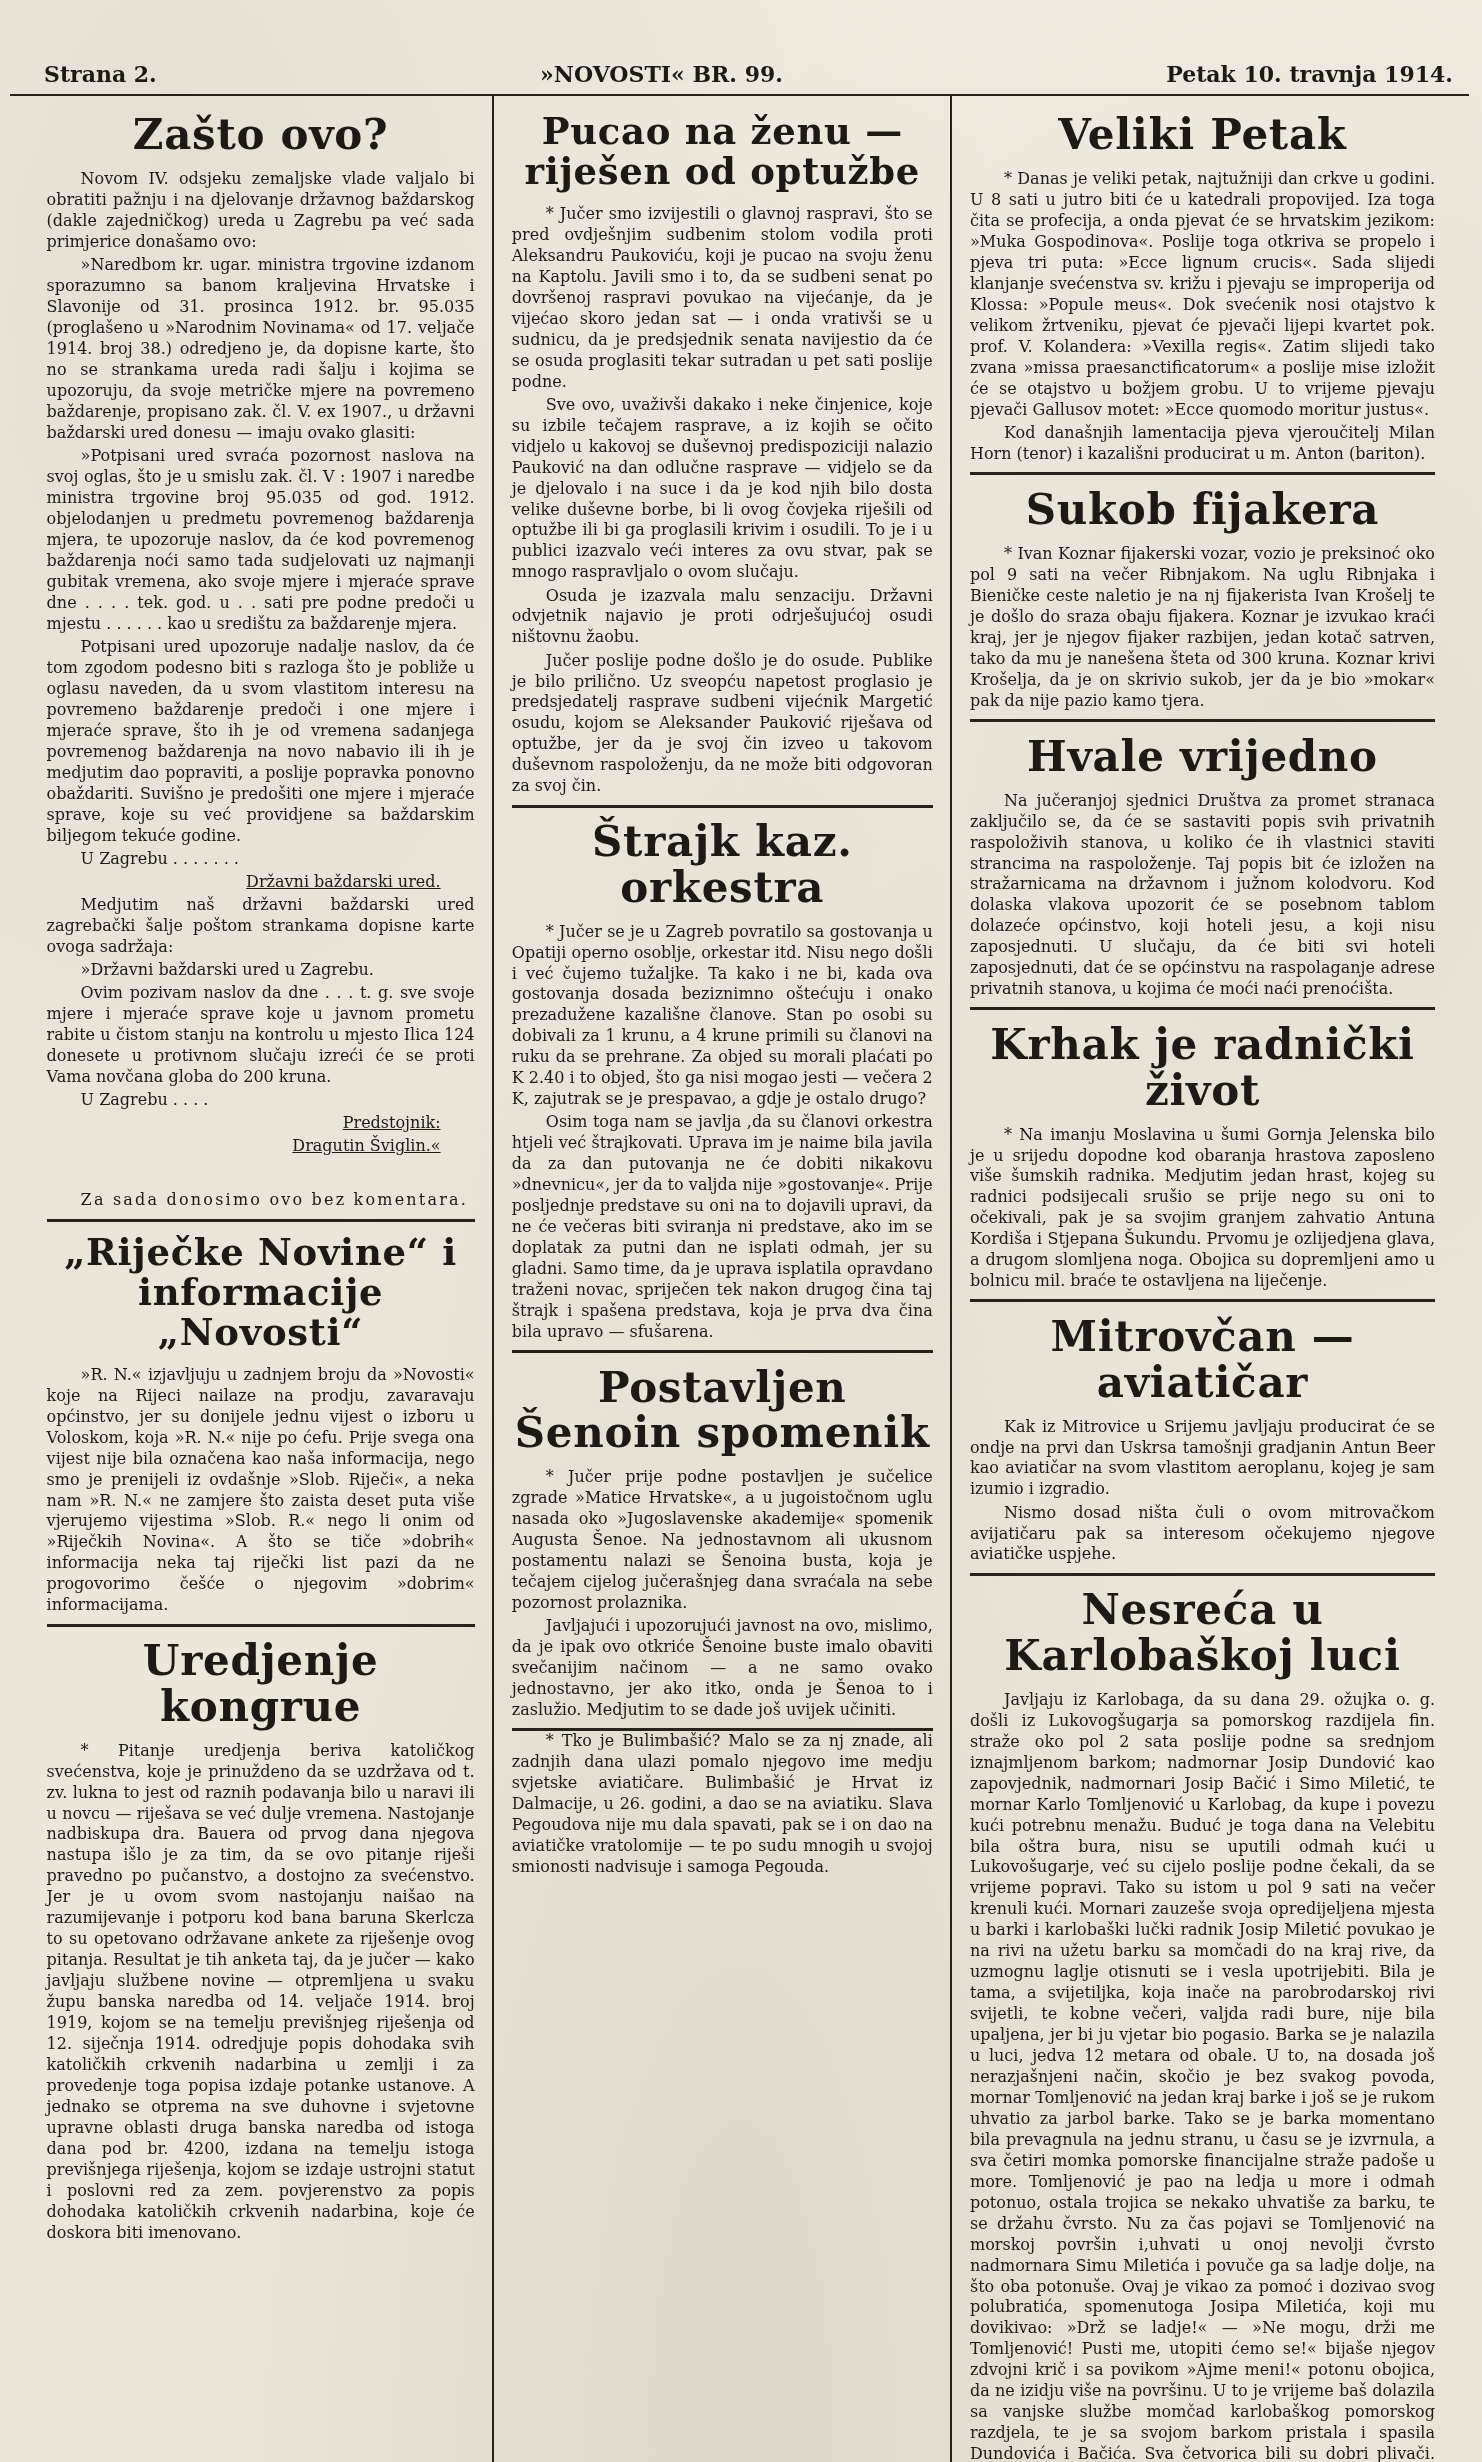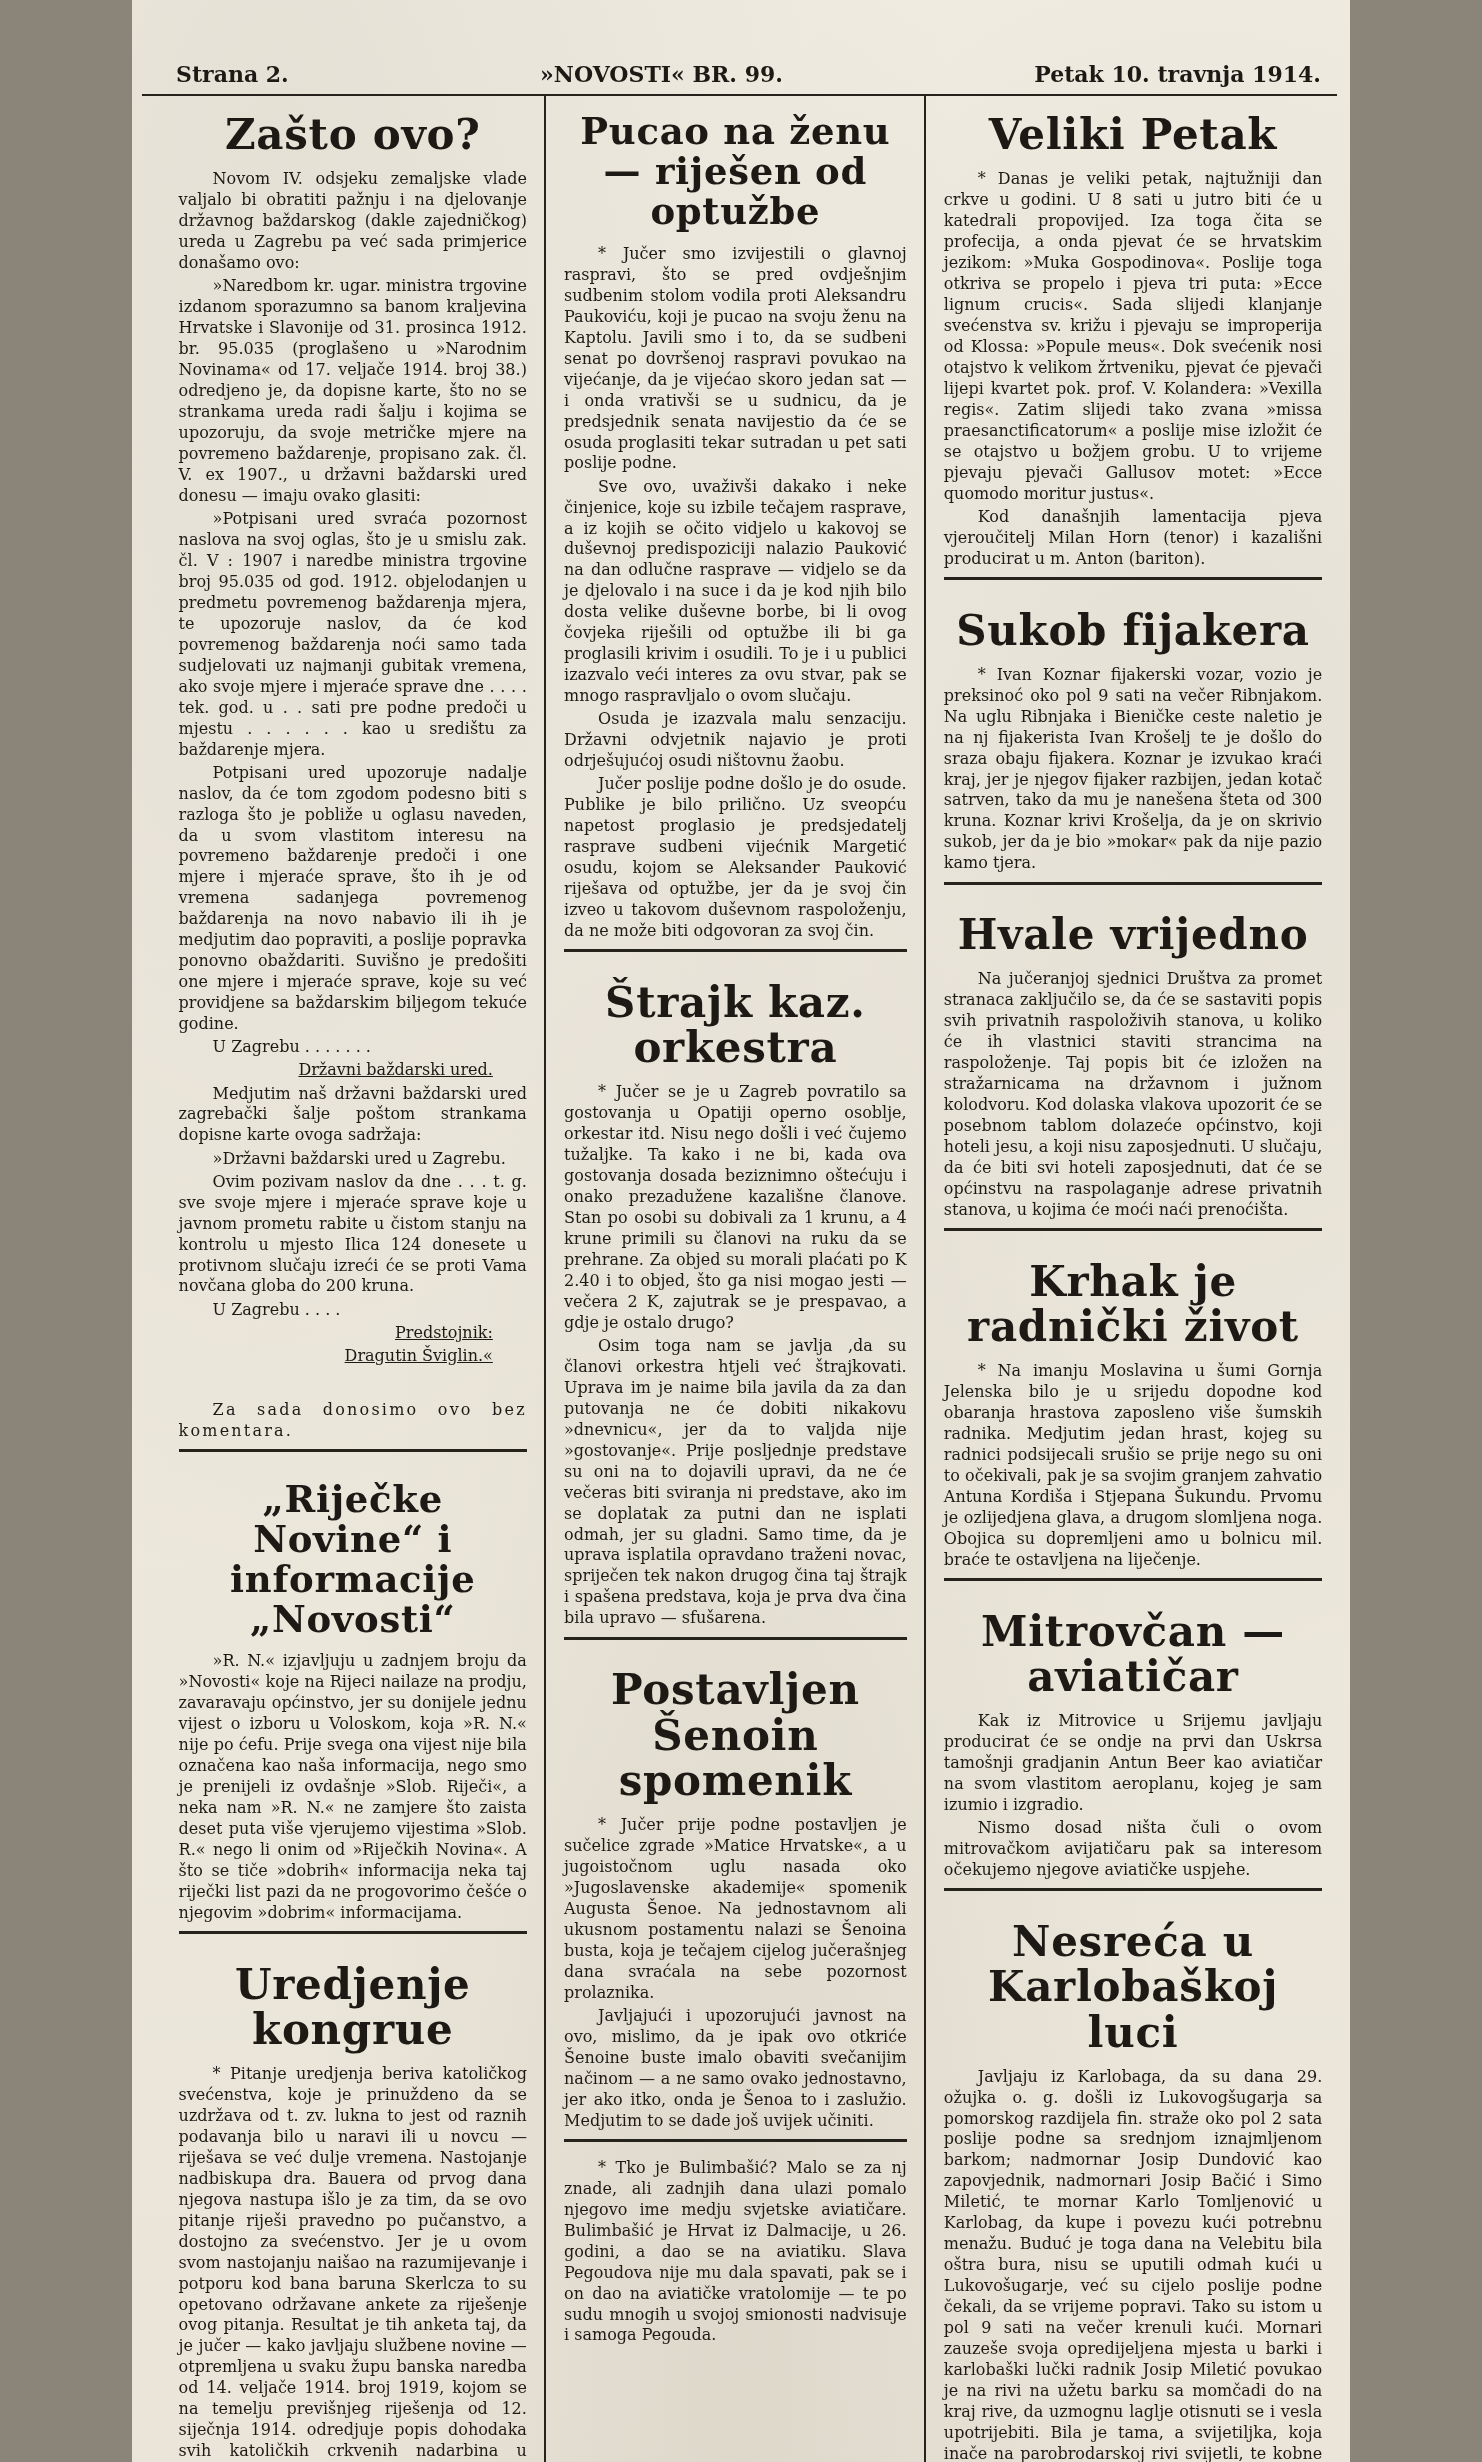--- a/index.html
+++ b/index.html
@@ -4,21 +4,21 @@
 <style>
   :root{
     --paper:#ede9de;
     --ink:#1d1a15;
     --rule:#26221c;
   }
   html,body{margin:0;padding:0;}
   body{background:#8a8578;}
   .page{
     position:relative;
-    width:1218px;height:2462px;
+    width:1482px;height:2462px;
     margin:0 auto;
     background:
       radial-gradient(ellipse at 12% 6%, rgba(90,80,60,.07), transparent 45%),
       radial-gradient(ellipse at 88% 30%, rgba(90,80,60,.06), transparent 40%),
       radial-gradient(ellipse at 50% 95%, rgba(70,60,45,.08), transparent 50%),
       linear-gradient(180deg, #f0ece1 0%, var(--paper) 30%, #eae5d8 100%);
     color:var(--ink);
     font-family:"DejaVu Serif","Liberation Serif",serif;
     overflow:hidden;
   }
@@ -27,21 +27,21 @@
     padding:61px 29px 7.3px 44px;
     font-size:22px;font-weight:bold;
   }
   .masthead-rule{border:0;border-top:2.9px solid var(--rule);margin:0 13px 0 10.2px;}
   .columns{display:flex;align-items:stretch;padding:0 10.2px 0 29px;min-height:2328px;}
   .column{padding:4.4px 17.6px 44px 17.6px;}
   .column-1{width:428px;}
   .column-2{width:421px;}
   .column-3{width:465px;}
   .column + .column{border-left:2.2px solid var(--rule);}
-  .article + .article{border-top:3.7px solid var(--rule);margin-top:7.3px;padding-top:16px;}
+  .article + .article{border-top:3.7px solid var(--rule);margin-top:7.3px;padding-top:0;}
   .headline{
     text-align:center;font-weight:bold;
     margin:11.7px 0 11.7px;line-height:1.08;
     letter-spacing:0.7px;
   }
   .size-xl{font-size:42px;}
   .size-lg{font-size:37px;}
   .kicker{font-weight:bold;font-size:20px;margin:1.5px 0 8.8px;text-indent:8.8px;}
   p{
     font-size:16px;line-height:1.31;

